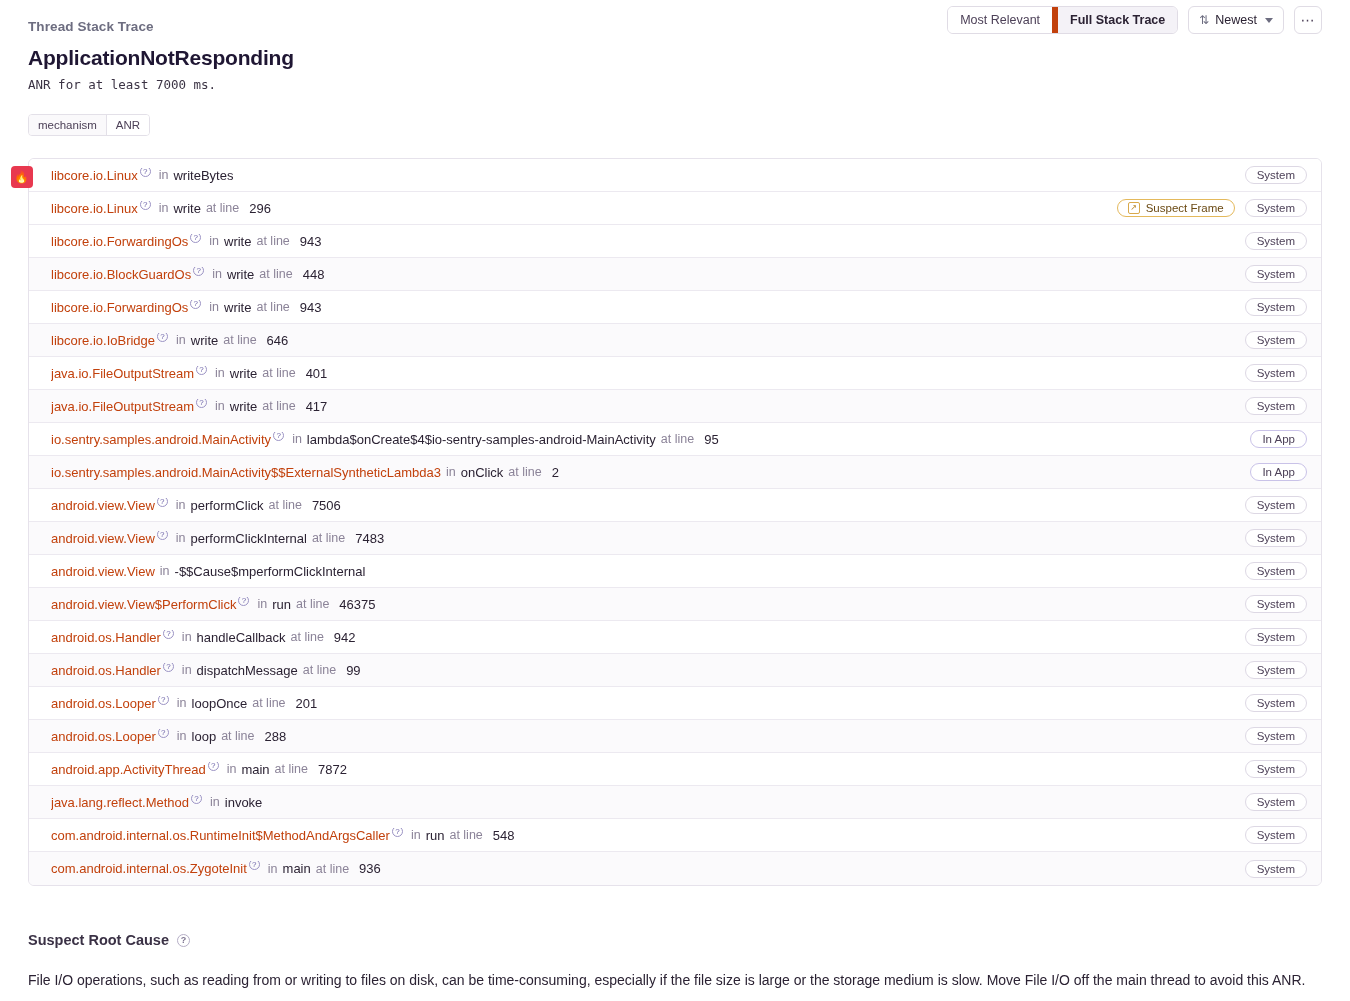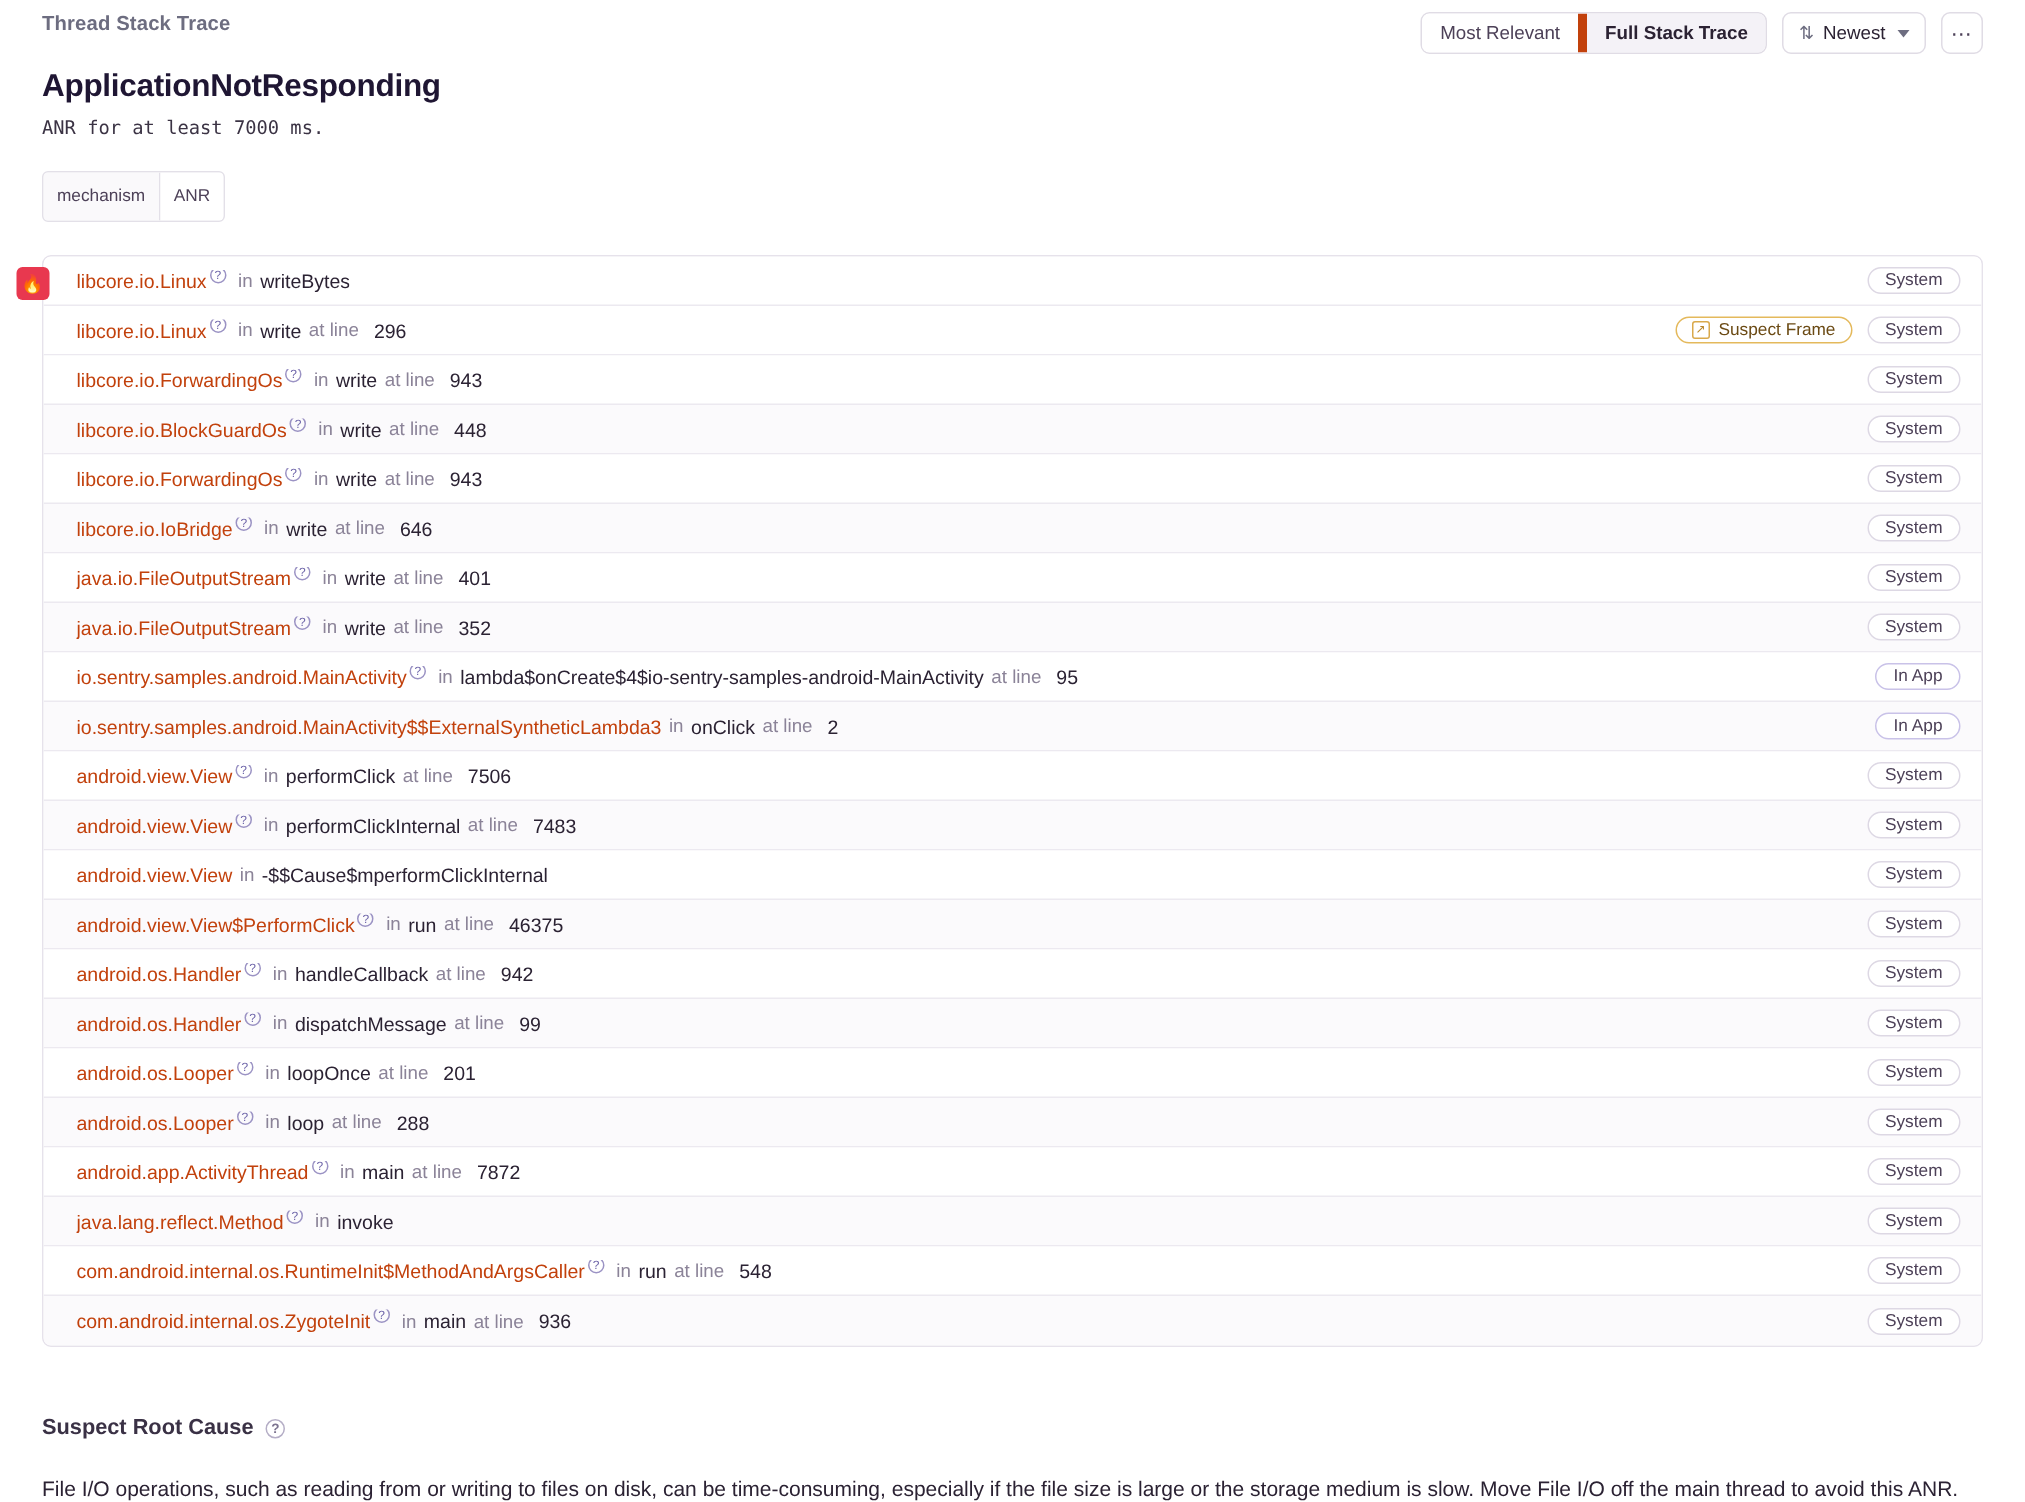--- a/index.html
+++ b/index.html
@@ -16,21 +16,21 @@
     position: relative;
   }
 
   .page {
     padding: 0 28px;
   }
 
   
   .topbar {
     display: flex;
-    align-items: flex-start;
+    align-items: flex-end;
     justify-content: space-between;
     padding-top: 8px;
     height: 34px;
   }
   .topbar-title {
     font-size: 13.5px;
     font-weight: bold;
     color: #6d6d80;
     letter-spacing: 0.1px;
   }
@@ -115,21 +115,21 @@
   }
 
   
   .pill-group {
     display: inline-flex;
     margin-top: 22px;
     border: 1px solid #e3e0e8;
     border-radius: 4px;
     overflow: hidden;
     background: #fff;
-    height: 34px;
+    height: 22px;
   }
   .pill-group .k, .pill-group .v {
     font-size: 11.5px;
     display: flex;
     align-items: center;
     padding: 0 9px;
     color: #4d4158;
   }
   .pill-group .k { background: #faf9fb; border-right: 1px solid #e3e0e8; }
   .pill-group .v { background: #ffffff; }
@@ -410,21 +410,21 @@
             <span class="tag">System</span>
           </div>
         </div>
         <div class="frame alt">
           <div class="frame-left">
             <span class="fn-module">java.io.FileOutputStream</span>
             <span class="qmark">?</span>
             <span class="kw">in</span>
             <span class="fn-name">write</span>
             <span class="kw">at line</span>
-            <span class="lineno">352</span>
+            <span class="lineno">417</span>
           </div>
           <div class="frame-right">
             <span class="tag">System</span>
           </div>
         </div>
         <div class="frame">
           <div class="frame-left">
             <span class="fn-module">io.sentry.samples.android.MainActivity</span>
             <span class="qmark">?</span>
             <span class="kw">in</span>

